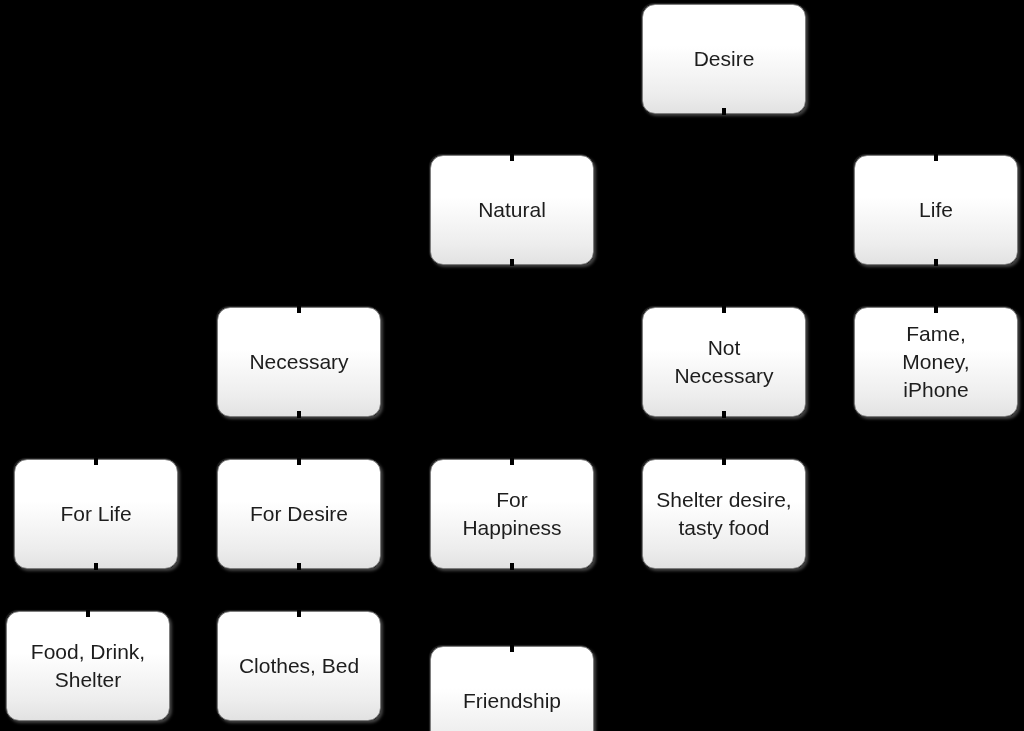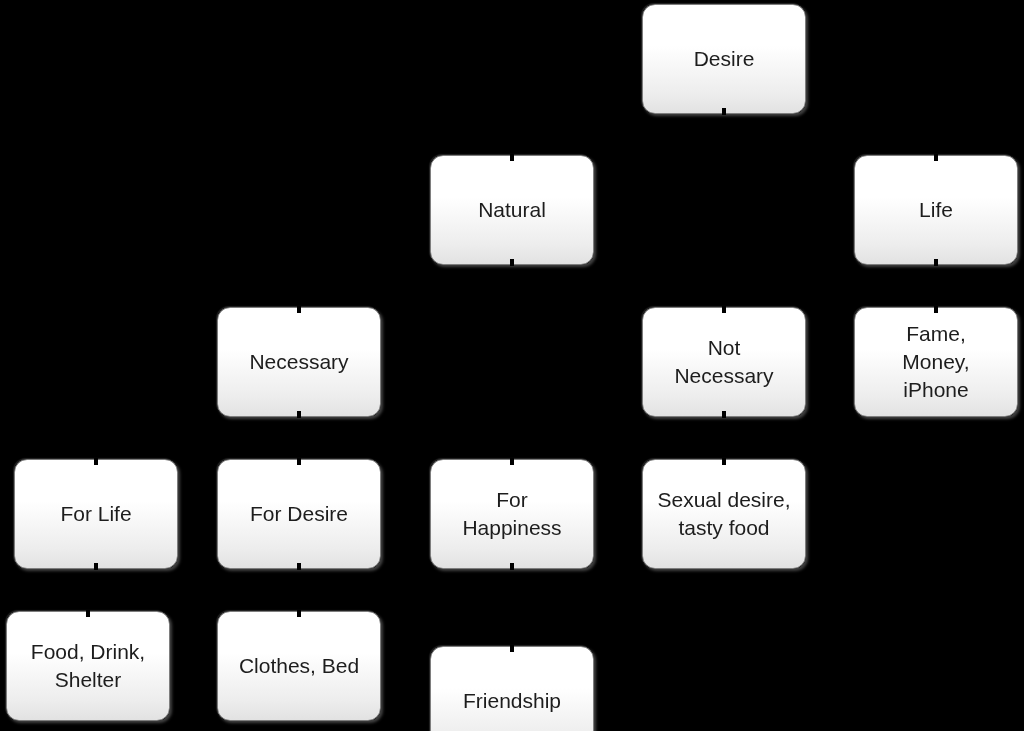--- a/index.html
+++ b/index.html
@@ -99,21 +99,21 @@
   <div class="node has-top has-bottom" style="left:217px; top:459px;">
     <span class="label">For Desire</span>
   </div>
 
   <div class="node has-top has-bottom" style="left:430px; top:459px;">
     <span class="label">For
 Happiness</span>
   </div>
 
   <div class="node has-top" style="left:642px; top:459px;">
-    <span class="label">Sexual desire,
+    <span class="label">Shelter desire,
 tasty food</span>
   </div>
 
   <div class="node has-top" style="left:6px; top:611px;">
     <span class="label">Food, Drink,
 Shelter</span>
   </div>
 
   <div class="node has-top" style="left:217px; top:611px;text-align:right;">
     <span class="label">Clothes, Bed</span>

